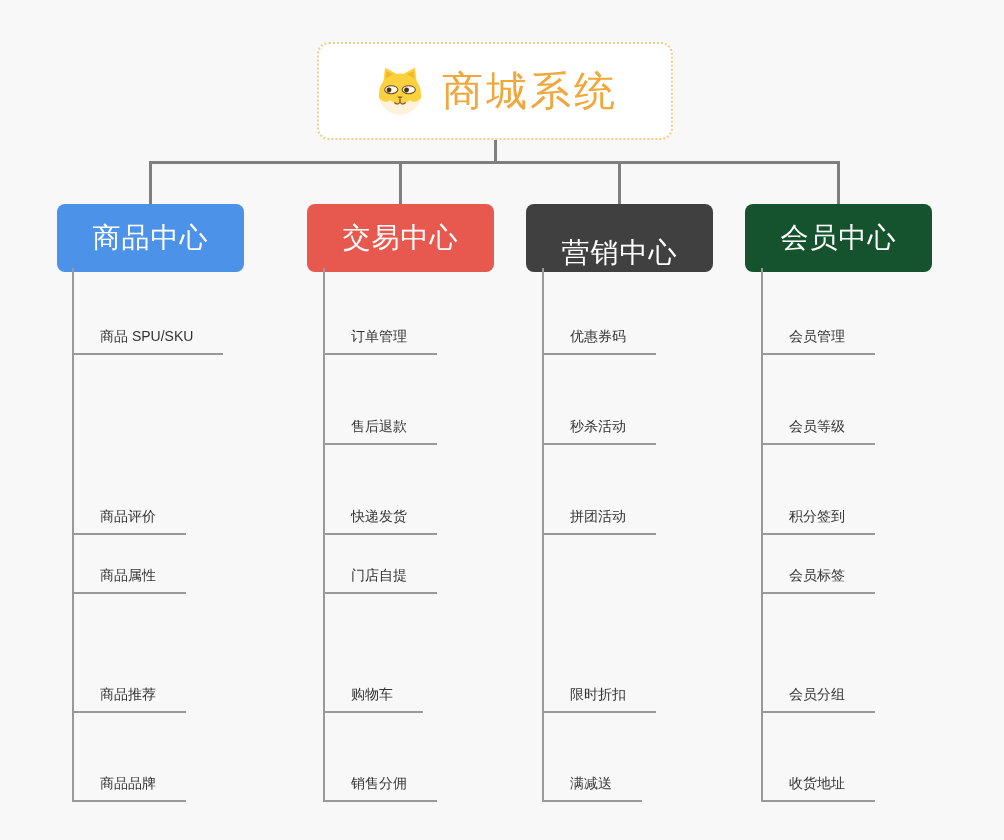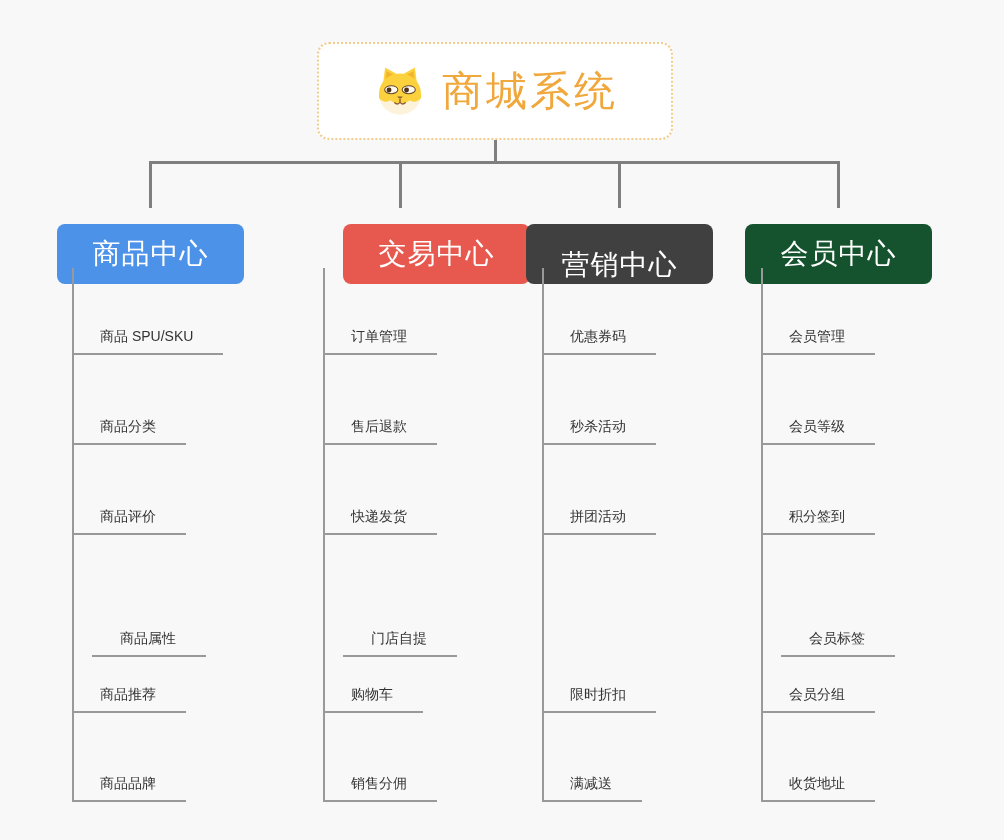--- a/index.html
+++ b/index.html
@@ -14,35 +14,35 @@
   .root-icon{width:56px;height:56px;display:block;flex:0 0 auto;}
 
   
   .tline{position:absolute;background:#7F7F7F;}
   .stem{left:494px;top:140px;width:3px;height:24px;}
   .hbar{left:149px;top:161px;width:691px;height:3px;}
   .stub{top:161px;width:3px;height:47px;}
   .stub.s1{left:149px;} .stub.s2{left:399px;} .stub.s3{left:618px;} .stub.s4{left:837px;}
 
   
-  .branch{position:absolute;top:224px;width:187px;height:60px;border-radius:8px;
+  .branch{position:absolute;top:204px;width:187px;height:68px;border-radius:8px;
     display:flex;align-items:center;justify-content:center;color:#FFFFFF;
     font-size:28px;letter-spacing:1px;white-space:nowrap;}
   .branch.b1{left:57px;} .branch.b2{left:307px;} .branch.b3{left:526px;} .branch.b4{left:745px;}
 
   
   .trunk{position:absolute;top:268px;width:2px;height:534px;background:#999999;}
   .trunk.c1{left:72px;} .trunk.c2{left:323px;} .trunk.c3{left:542px;} .trunk.c4{left:761px;}
 
   
   .leaf{position:absolute;font-size:14px;line-height:25px;color:#333333;
     padding:0 30px 4px 28px;border-bottom:2px solid #999999;white-space:nowrap;}
   .leaf.c1{left:72px;} .leaf.c2{left:323px;} .leaf.c3{left:542px;} .leaf.c4{left:761px;}
   .leaf.r1{top:324px;} .leaf.r2{top:414px;} .leaf.r3{top:504px;}
-  .leaf.r4{top:626px;margin-left:20px;} .leaf.r5{top:682px;} .leaf.r6{top:771px;}
+  .leaf.r4{top:563px;} .leaf.r5{top:682px;} .leaf.r6{top:771px;}
 </style>
 </head>
 <body>
 
 <div class="stage">
 
   <div class="tline stem"></div>
   <div class="tline hbar"></div>
   <div class="tline stub s1"></div>
   <div class="tline stub s2"></div>
@@ -65,37 +65,36 @@
         <path d="M28.8 38.2 L35.2 38.2 Q32 42.5 28.8 38.2 Z" fill="#8A5A33"></path>
         <path d="M32 41 L32 45 M26 45.5 Q29 48.5 32 45 Q35 48.5 38 45.5" stroke="#8A5A33" stroke-width="1.6" fill="none" stroke-linecap="round"></path>
       </svg>
     </span>
     <span class="root-title">商城系统</span>
   </div>
 
   <div class="branch b1" style="background: rgb(75, 146, 232);">
     <span>商品中心</span>
   </div>
-  <div class="branch b2" style="background: rgb(231, 89, 79); margin-left: 36px;">
+  <div class="branch b2" style="background: rgb(231, 89, 79);">
     <span>交易中心</span>
   </div>
   <div class="branch b3" style="background: #404040; align-items: flex-end;">
     <span>营销中心</span>
   </div>
   <div class="branch b4" style="background: #14532d;">
     <span>会员中心</span>
   </div>
 
   <div class="trunk c1"></div>
   <div class="trunk c2"></div>
   <div class="trunk c3"></div>
   <div class="trunk c4"></div>
 
   <div class="leaf c1 r1">商品 SPU/SKU</div>
-  <div class="leaf c1 r2">商品分类</div>
   <div class="leaf c1 r3">商品评价</div>
   <div class="leaf c1 r4">商品属性</div>
   <div class="leaf c1 r5">商品推荐</div>
   <div class="leaf c1 r6">商品品牌</div>
 
   <div class="leaf c2 r1">订单管理</div>
   <div class="leaf c2 r2">售后退款</div>
   <div class="leaf c2 r3">快递发货</div>
   <div class="leaf c2 r4">门店自提</div>
   <div class="leaf c2 r5">购物车</div>

